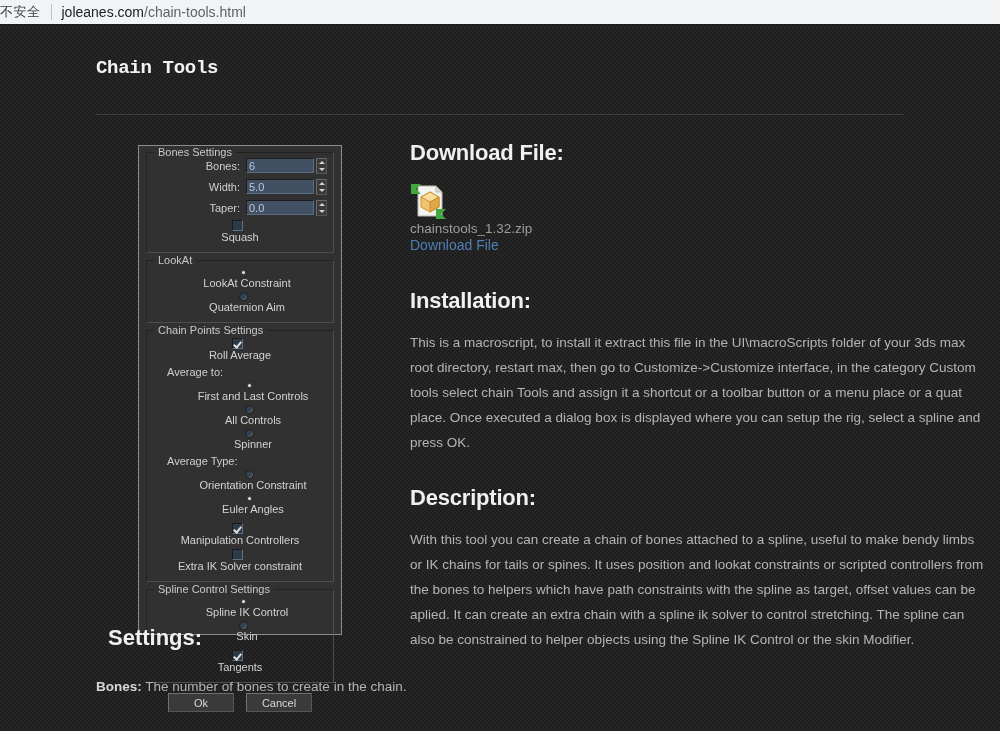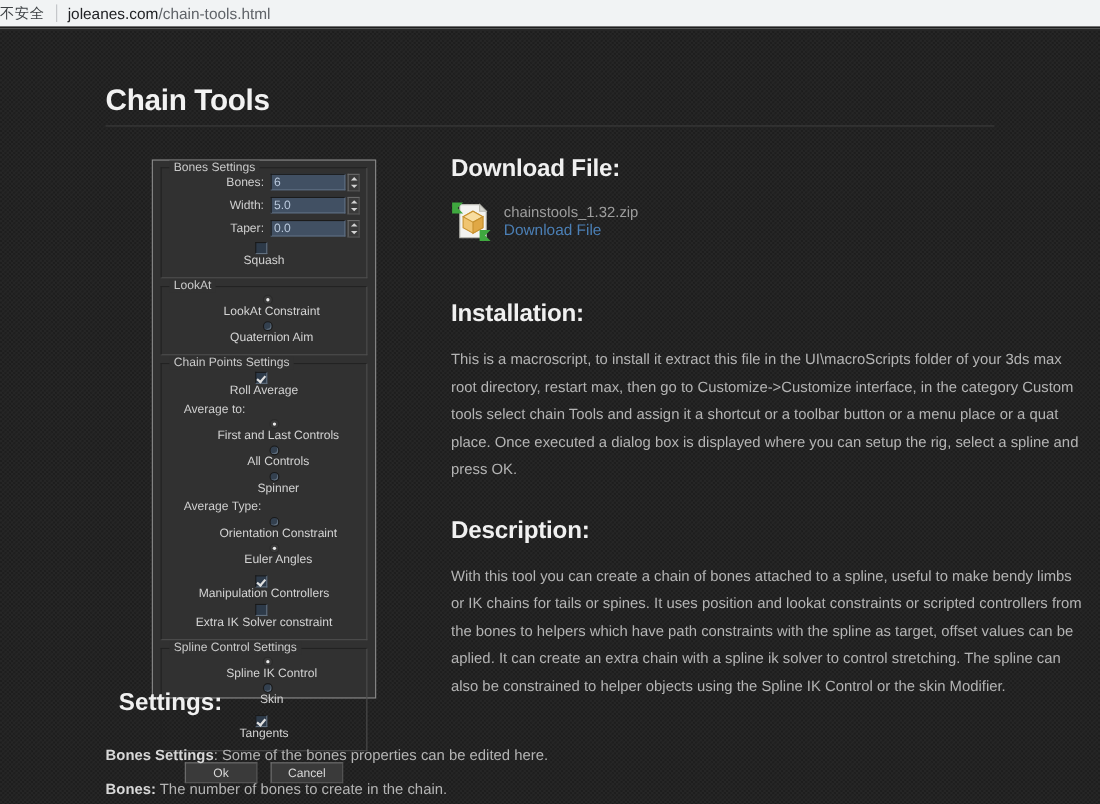--- a/index.html
+++ b/index.html
@@ -55,25 +55,26 @@
       linear-gradient(45deg, rgba(0,0,0,.22) 25%, transparent 25%, transparent 75%, rgba(0,0,0,.22) 75%),
       linear-gradient(45deg, rgba(0,0,0,.22) 25%, transparent 25%, transparent 75%, rgba(0,0,0,.22) 75%);
     background-size: 4px 4px;
     background-position: 0 0, 2px 2px;
     overflow: hidden;
   }
 
   #page-title {
     position: absolute;
     left: 96px;
-    top: 30px;
-    font-size: 27px;
+    top: 16px;
+    font-size: 19px;
     font-weight: bold;
     color: #f2f2f2;
     letter-spacing: -0.3px;
+    font-family: Liberation Mono, monospace;
   }
   #title-rule {
     position: absolute;
     left: 96px;
     top: 86px;
     width: 808px;
     height: 1px;
     background: #3d3d3d;
   }
 
@@ -254,22 +255,22 @@
     letter-spacing: -0.2px;
   }
   .body-text {
     font-size: 13.5px;
     line-height: 25px;
     color: #b4b4b4;
     margin: 0;
   }
   #download-row {
     display: flex;
-    align-items: center;
-    margin-bottom: 52px;
+    margin-bottom: 34px;
+    flex-direction: column;
   }
   #zip-icon {
     width: 38px;
     height: 38px;
     margin-right: 10px;
     flex: 0 0 auto;
     position: relative;
   }
   #download-meta { line-height: 17px; }
   #file-name {
@@ -463,20 +464,17 @@
 
     <div id="desc-block">
       <h2 class="section-h2">Description:</h2>
       <p class="body-text">With this tool you can create a chain of bones attached to a spline, useful to make bendy limbs or IK chains for tails or spines. It uses position and lookat constraints or scripted controllers from the bones to helpers which have path constraints with the spline as target, offset values can be aplied. It can create an extra chain with a spline ik solver to control stretching. The spline can also be constrained to helper objects using the Spline IK Control or the skin Modifier.</p>
     </div>
   </div>
 
   <div id="settings-section">
     <h2 id="settings-title">Settings:</h2>
     <div class="settings-line">
-      <b>Bones Settings</b><span>: Some of the bones properties can be edited here.</span>
-    </div>
-    <div class="settings-line">
       <b>Bones:</b><span> The number of bones to create in the chain.</span>
     </div>
   </div>
 
 </div>
 
 </body></html>

